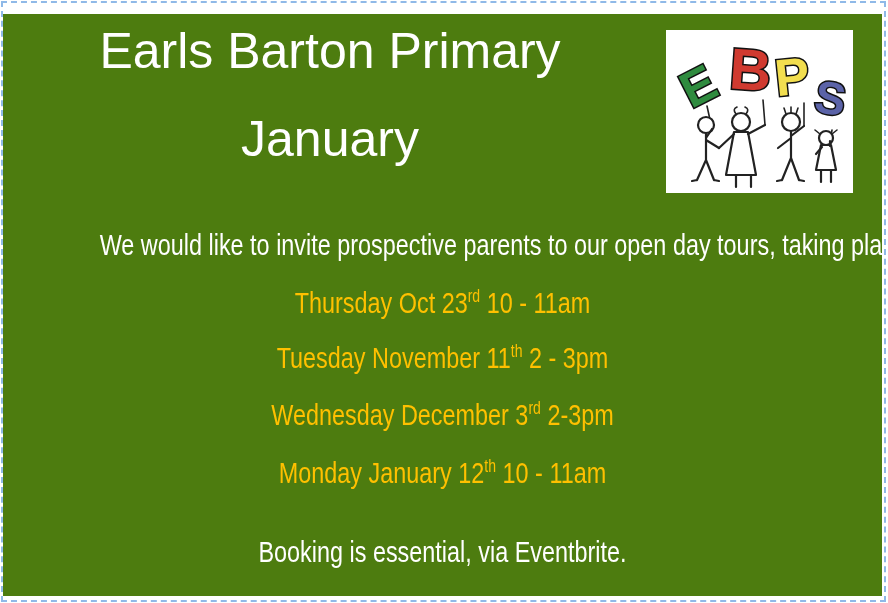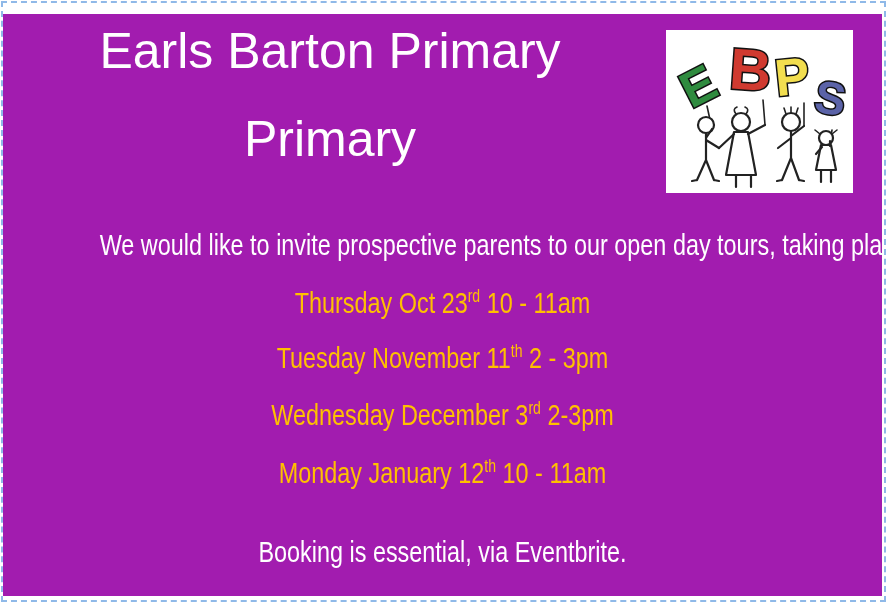--- a/index.html
+++ b/index.html
@@ -34,25 +34,25 @@
   .date4{top:442px;}
   .booking{top:521px;}
   sup.ord{font-size:18px;line-height:0;position:relative;top:-11px;vertical-align:baseline;}
   .logo svg text{font-family:"Liberation Sans", sans-serif;font-weight:bold;}
 </style>
 </head>
 <body>
 
 <div class="canvas">
 
-  <div class="slide" style="background-color: #a21caf;">
+  <div class="slide" style="background-color: #4d7c0f;">
 
     <div class="title" style="color: rgb(255, 255, 255);">
       <div>Earls Barton Primary</div>
-      <div>Primary</div>
+      <div>January</div>
     </div>
 
     <div class="logo">
       <svg width="187" height="163" viewBox="0 0 187 163">
 
         <g stroke="#222" stroke-width="1.6" fill="none" stroke-linecap="round">
           <line x1="41" y1="76" x2="46" y2="99"></line>
           <line x1="97" y1="70" x2="99" y2="95"></line>
           <line x1="138" y1="73" x2="138" y2="96"></line>
           <line x1="166" y1="100" x2="164" y2="112"></line>

